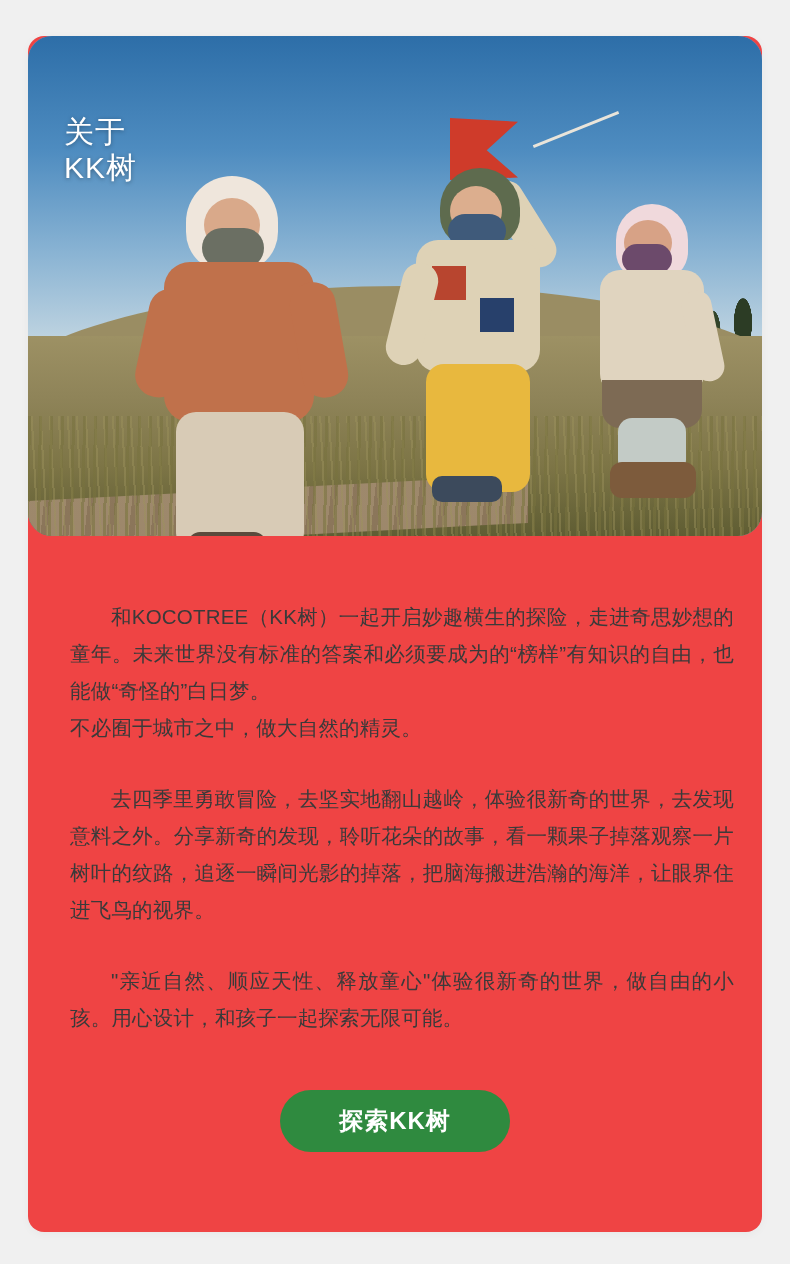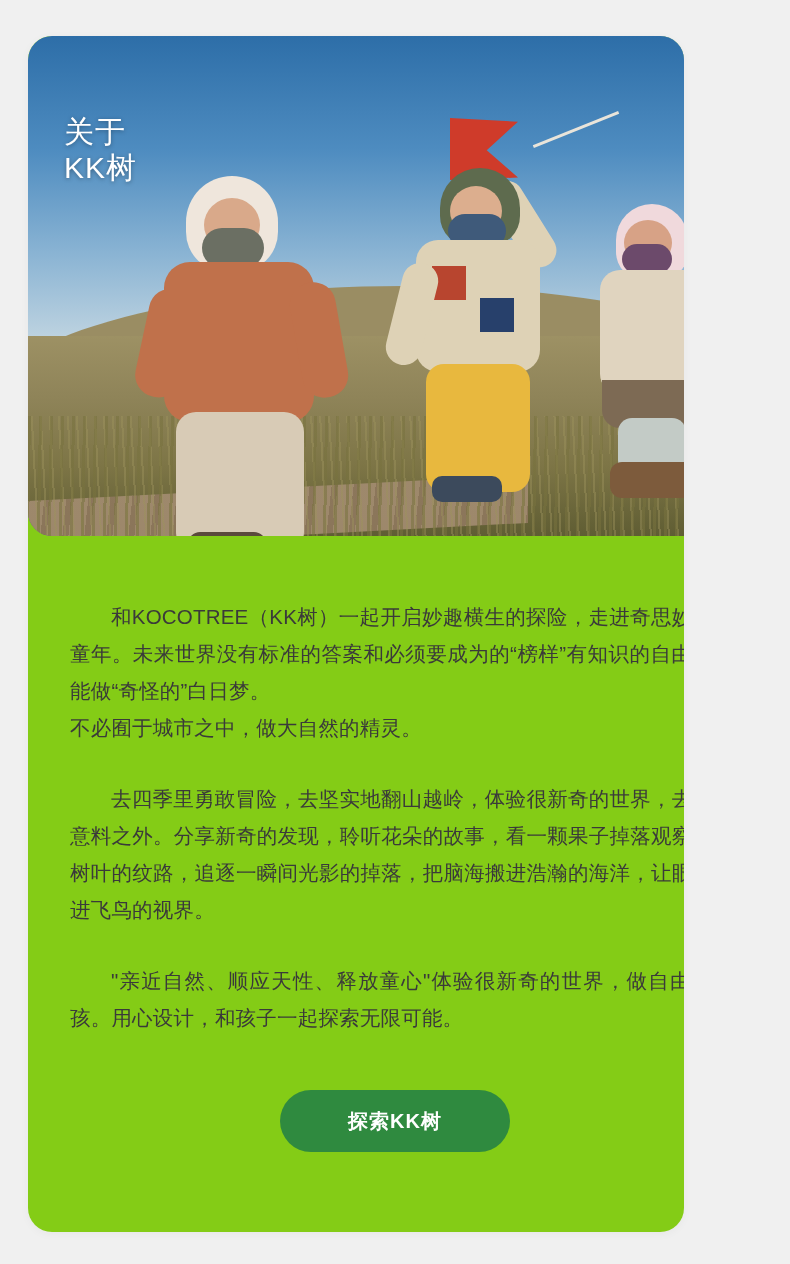--- a/index.html
+++ b/index.html
@@ -17,24 +17,24 @@
     position: relative;
     width: 790px;
     height: 1264px;
     background: #f0f0f0;
     box-sizing: border-box;
   }
   .card {
     position: absolute;
     left: 28px;
     top: 36px;
-    width: 656px;
+    width: 734px;
     height: 1196px;
-    background: #84cc16;
-    border-radius: 24px;
+    background: #ef4444;
+    border-radius: 16px;
     box-shadow: 0 2px 10px rgba(0,0,0,0.04);
     overflow: hidden;
     box-sizing: border-box;
   }
 
   
   .hero {
     position: relative;
     width: 734px;
     height: 500px;
@@ -182,21 +182,21 @@
     justify-content: center;
   }
   .cta {
     display: inline-flex;
     align-items: center;
     justify-content: center;
     width: 230px;
     height: 62px;
     background: #2f8a3f;
     color: #ffffff;
-    font-size: 20px;
+    font-size: 24px;
     font-weight: 700;
     letter-spacing: 1px;
     border: none;
     border-radius: 31px;
     cursor: pointer;
   }
 </style>
 </head>
 <body>
 

